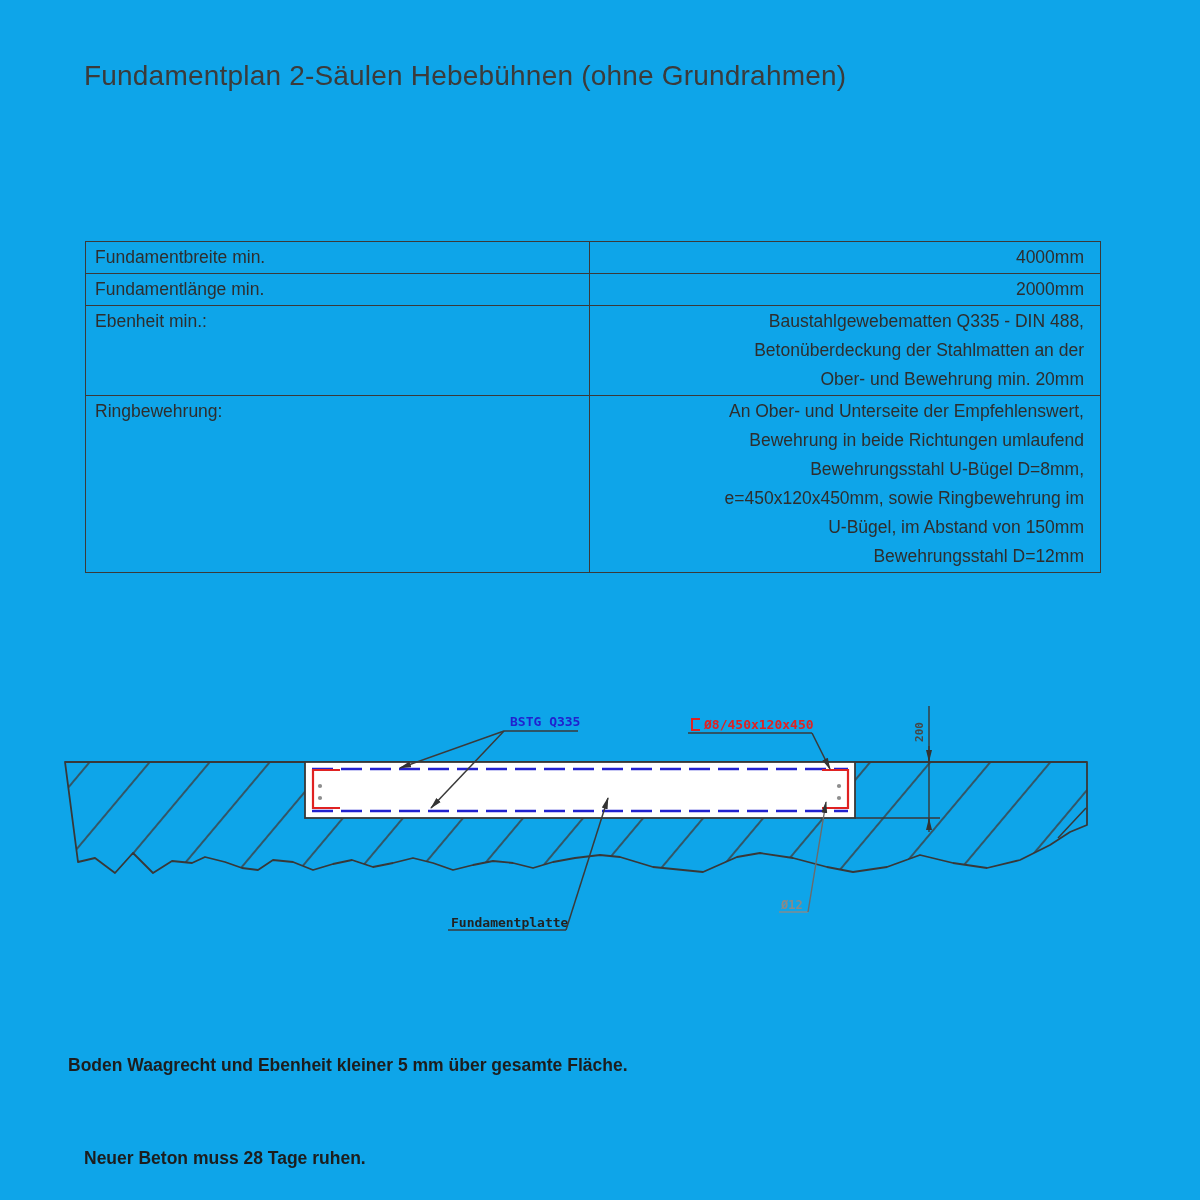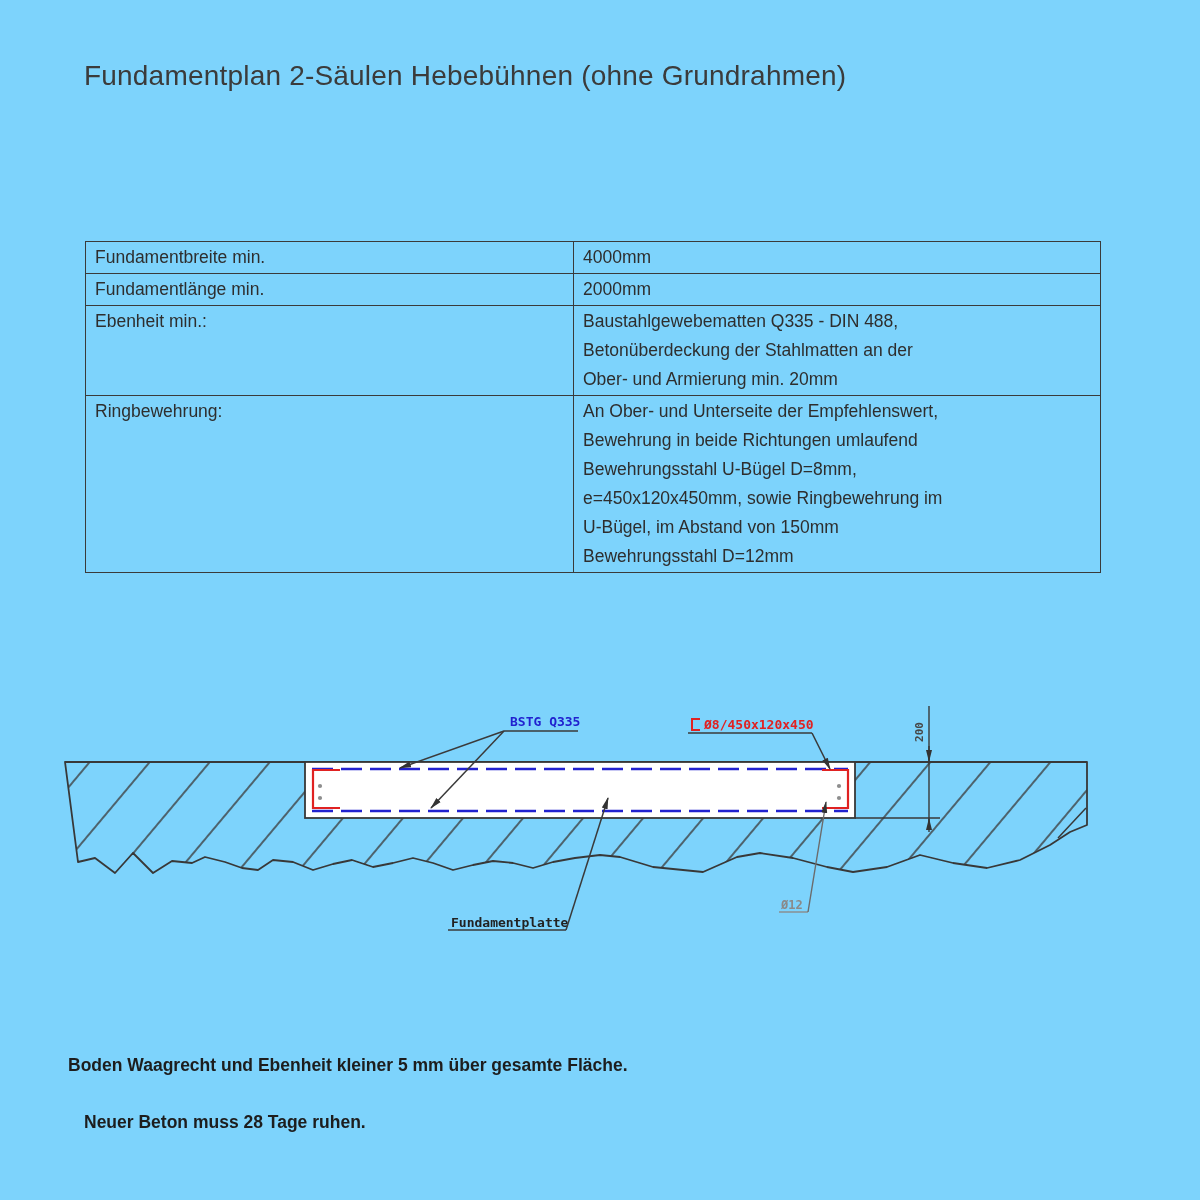--- a/index.html
+++ b/index.html
@@ -1,28 +1,28 @@
 <!DOCTYPE html>
 <html><head>
 <meta charset="utf-8">
 <style>
   html,body{margin:0;padding:0;background:#fff;}
-  .page{position:relative;width:1200px;height:1200px;background:#7dd3fc;overflow:hidden;
+  .page{position:relative;width:1200px;height:1200px;background:#0ea5e9;overflow:hidden;
         font-family:"Liberation Sans",sans-serif;}
   .title{position:absolute;left:84px;top:58px;font-size:28px;line-height:36px;
          font-weight:400;color:#3b3b3b;letter-spacing:.2px;}
   .intro{position:absolute;left:84px;top:166px;font-size:17.5px;font-weight:600;color:#1d1d1d;}
   .note1{position:absolute;left:68px;top:1055px;font-size:17.5px;font-weight:600;color:#1d1d1d;}
-  .note2{position:absolute;left:84px;top:1112px;font-size:17.5px;font-weight:600;color:#1d1d1d;}
+  .note2{position:absolute;left:84px;top:1148px;font-size:17.5px;font-weight:600;color:#1d1d1d;}
   table.spec{position:absolute;left:85px;top:241px;width:1016px;border-collapse:collapse;
              table-layout:fixed;}
   table.spec td{border:1.6px solid #3a3a3a;font-size:17.5px;line-height:29px;color:#2e2e2e;
-                padding:1px 0 1px 9px;vertical-align:top;}
+                padding:1px 16px 1px 9px;vertical-align:top;}
   td.lbl{width:478px;}
-  td.val{white-space:pre-line;}
+  td.val{white-space:pre-line;text-align:right;}
   .drawing-svg{position:absolute;left:0;top:690px;}
   .cadtext{font-family:"DejaVu Sans Mono",monospace;font-weight:bold;}
 </style>
 </head>
 <body>
 
 <div class="page">
 
   <div class="title">Fundamentplan 2-Säulen Hebebühnen (ohne Grundrahmen)</div>
 
@@ -33,21 +33,21 @@
         <td class="val">4000mm</td>
       </tr>
       <tr>
         <td class="lbl">Fundamentlänge min.</td>
         <td class="val">2000mm</td>
       </tr>
       <tr>
         <td class="lbl">Ebenheit min.:</td>
         <td class="val">Baustahlgewebematten Q335 - DIN 488,
 Betonüberdeckung der Stahlmatten an der
-Ober- und Armierung min. 20mm</td>
+Ober- und Bewehrung min. 20mm</td>
       </tr>
       <tr>
         <td class="lbl">Ringbewehrung:</td>
         <td class="val">An Ober- und Unterseite der Empfehlenswert,
 Bewehrung in beide Richtungen umlaufend
 Bewehrungsstahl U-Bügel D=8mm,
 e=450x120x450mm, sowie Ringbewehrung im
 U-Bügel, im Abstand von 150mm
 Bewehrungsstahl D=12mm</td>
       </tr>

